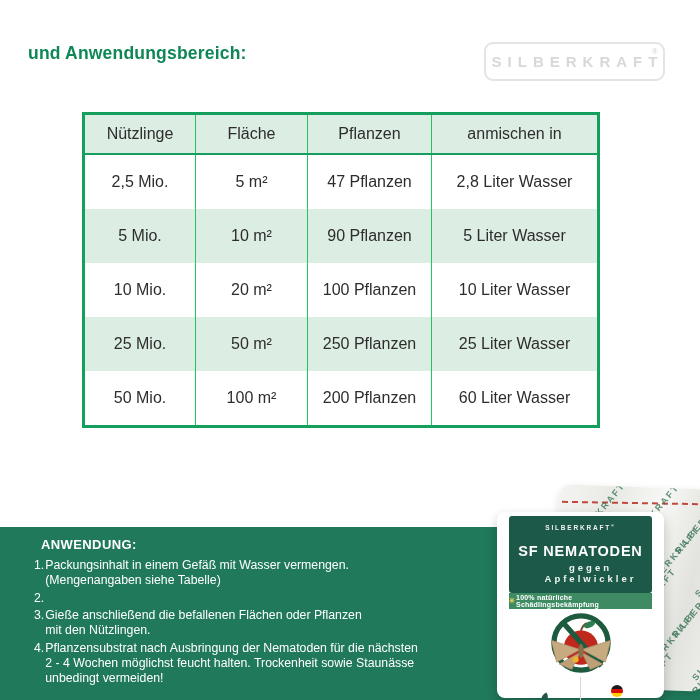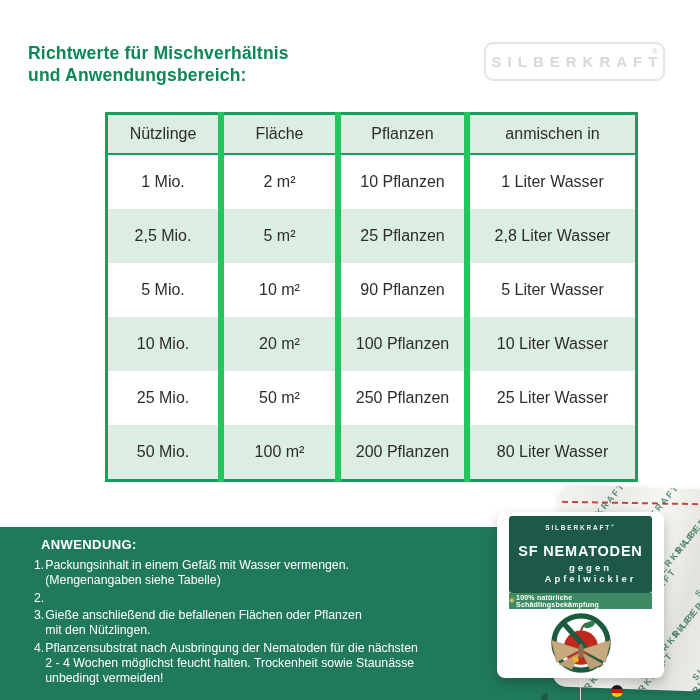--- a/index.html
+++ b/index.html
@@ -14,25 +14,25 @@
   }
   .logo-box{
     position:absolute;left:484px;top:42px;width:181px;height:39px;
     border:2px solid #e4e4e4;border-radius:9px;box-sizing:border-box;
     display:flex;align-items:center;justify-content:center;
   }
   .logo-text{color:#d8d8d8;font-size:15px;font-weight:700;letter-spacing:6px;padding-left:6px;}
   .logo-reg{position:absolute;top:3px;right:5px;color:#d4d4d4;font-size:8px;}
   
   .dose-table{
-    position:absolute;left:105px;top:112px;border-collapse:collapse;
+    position:absolute;left:82px;top:112px;border-collapse:collapse;
     border:3px solid #14a05c;table-layout:fixed;
   }
   .dose-table th,.dose-table td{
-    border-left:6px solid #22c55e;text-align:center;vertical-align:middle;
+    border-left:1px solid #22c55e;text-align:center;vertical-align:middle;
     color:#2e2d2c;font-size:16px;font-weight:400;padding:0;
   }
   .dose-table th:first-child,.dose-table td:first-child{border-left:none;}
   .dose-table thead th{height:38px;background:#dcede3;border-bottom:2px solid #14a05c;}
   .dose-table tbody td{height:54px;background:#ffffff;}
   .dose-table tbody tr:nth-child(even) td{background:#dcede3;}
   .col1{width:110px;}.col2{width:111px;}.col3{width:123px;}.col4{width:165px;}
   
   .app-section{position:absolute;left:0;top:527px;width:700px;height:173px;background:#20795b;}
   .app-block{position:absolute;left:34px;top:537px;width:412px;color:#ffffff;}
@@ -48,21 +48,21 @@
     border-radius:13px;transform:rotate(2deg);overflow:hidden;
     box-shadow:0 3px 8px rgba(0,0,0,.12);
   }
   .bag-seal{position:absolute;top:15px;left:3px;right:3px;border-top:2px dashed #c0483e;transform:rotate(-1deg);}
   .bag-label{
     position:absolute;width:130px;color:rgba(58,118,86,.82);
     font-size:9px;font-weight:700;letter-spacing:2px;transform:rotate(-52deg);
     white-space:nowrap;
   }
   .pouch{
-    position:absolute;left:497px;top:512px;width:167px;height:166px;background:#ffffff;
+    position:absolute;left:497px;top:512px;width:167px;height:186px;background:#ffffff;
     border-radius:8px;box-shadow:0 5px 12px rgba(0,0,0,.22);box-sizing:border-box;
     padding:4px 12px 0 12px;
   }
   .pouch-panel{background:#1c5948;border-radius:3px;padding:7px 0 9px 0;text-align:center;}
   .pouch-brand{color:#f2f2f2;font-size:6.5px;font-weight:700;letter-spacing:1.8px;}
   .pouch-brand sup{font-size:4px;}
   .pouch-title{color:#ffffff;font-size:14.5px;font-weight:800;letter-spacing:.8px;margin-top:12px;}
   .pouch-sub{color:#eef6f1;font-size:9.5px;font-weight:600;letter-spacing:3px;margin-top:3px;margin-left:20px;}
   .pouch-strip{
     background:#3e8b63;height:16px;display:flex;align-items:center;justify-content:center;
@@ -78,49 +78,42 @@
     display:inline-block;width:12px;height:12px;border-radius:50%;
     background:linear-gradient(#1a1a1a 0 33%,#d40d0d 33% 66%,#ffcc00 66% 100%);
   }
 </style>
 </head>
 <body>
 
 <div class="canvas">
 
   <div class="title">
-    <div>Richtwerte für Mischverhältnis</div>
     <div>und Anwendungsbereich:</div>
   </div>
 
   <div class="logo-box">
     <span class="logo-text">SILBERKRAFT</span>
     <span class="logo-reg">®</span>
   </div>
 
   <table class="dose-table">
     <thead>
       <tr>
           <th class="col1">Nützlinge</th>
           <th class="col2">Fläche</th>
           <th class="col3">Pflanzen</th>
           <th class="col4">anmischen in</th>
         </tr>
     </thead>
     <tbody>
         <tr>
-          <td>1 Mio.</td>
-          <td>2 m²</td>
-          <td>10 Pflanzen</td>
-          <td>1 Liter Wasser</td>
-        </tr>
-        <tr>
           <td>2,5 Mio.</td>
           <td>5 m²</td>
-          <td>25 Pflanzen</td>
+          <td>47 Pflanzen</td>
           <td>2,8 Liter Wasser</td>
         </tr>
         <tr>
           <td>5 Mio.</td>
           <td>10 m²</td>
           <td>90 Pflanzen</td>
           <td>5 Liter Wasser</td>
         </tr>
         <tr>
           <td>10 Mio.</td>
@@ -131,21 +124,21 @@
         <tr>
           <td>25 Mio.</td>
           <td>50 m²</td>
           <td>250 Pflanzen</td>
           <td>25 Liter Wasser</td>
         </tr>
         <tr>
           <td>50 Mio.</td>
           <td>100 m²</td>
           <td>200 Pflanzen</td>
-          <td>80 Liter Wasser</td>
+          <td>60 Liter Wasser</td>
         </tr>
       </tbody>
   </table>
 
   <div class="app-section"></div>
 
   <div class="app-block">
     <div class="app-heading">ANWENDUNG:</div>
     <ol class="app-list">
         <li>

